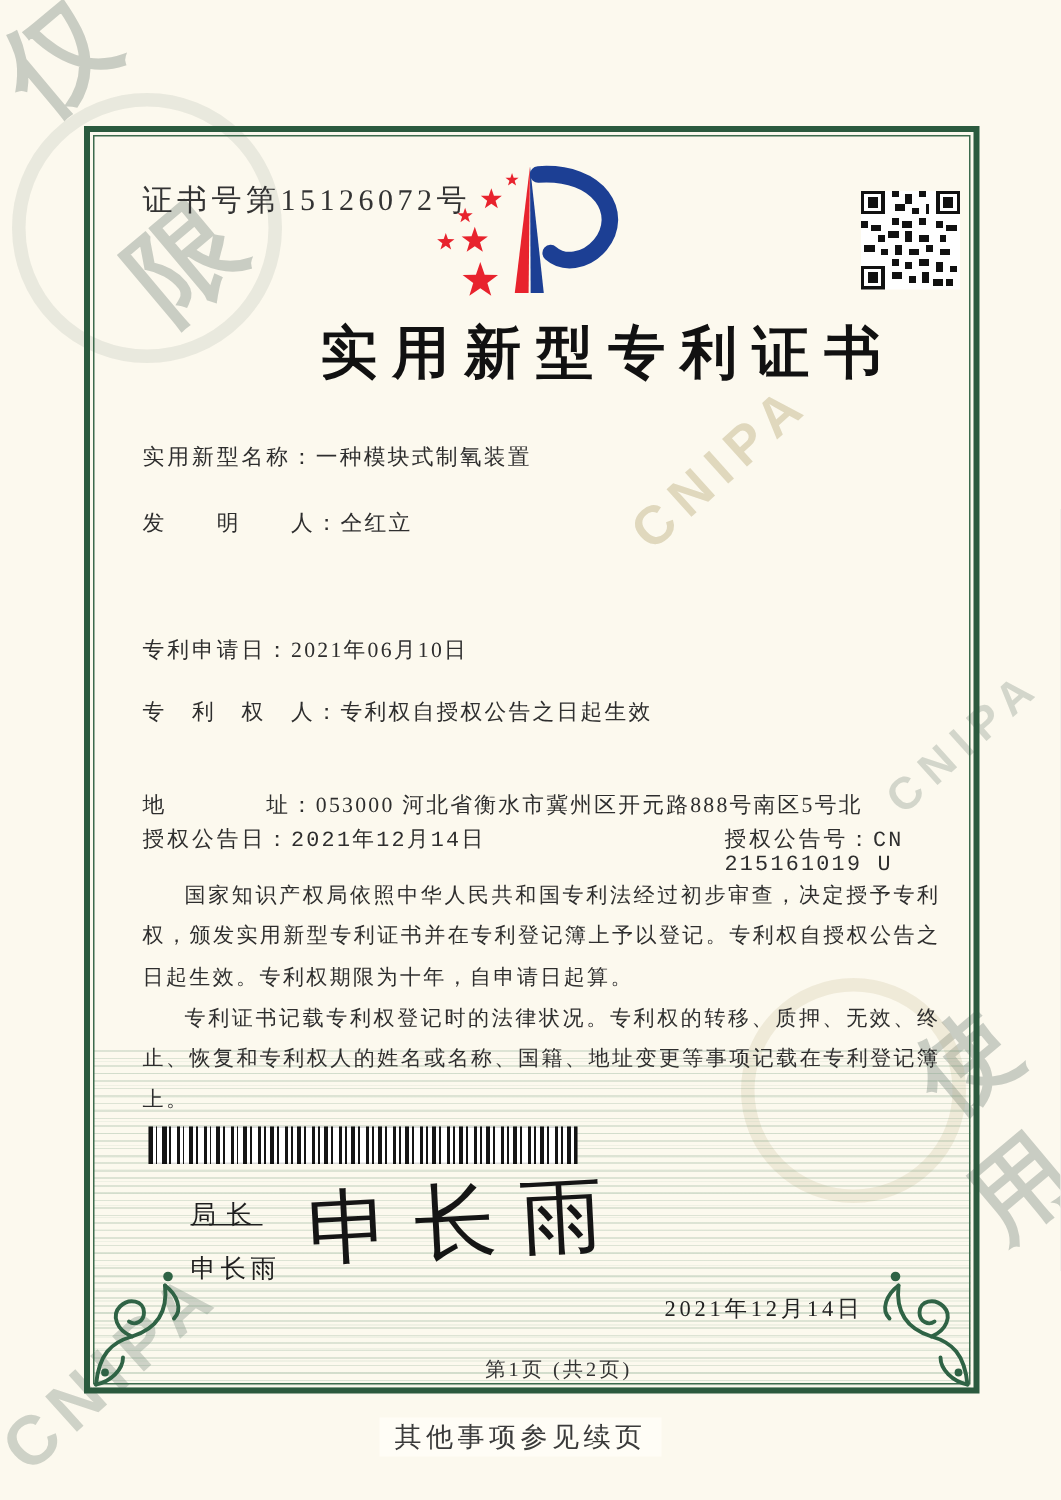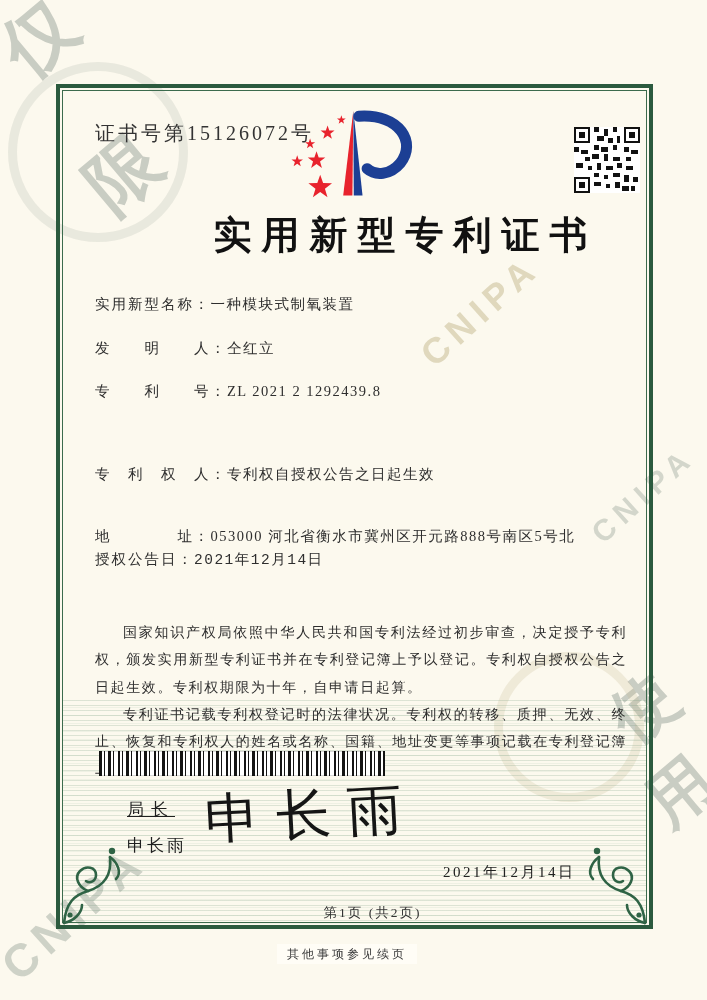--- a/index.html
+++ b/index.html
@@ -37,34 +37,34 @@
   .content { position:absolute; inset:0; z-index:4; }
   .cert-no { position:absolute; left:95px; top:120px; font-size:20px; letter-spacing:3px; color:#333; }
   .logo { position:absolute; left:288px; top:108px; width:138px; height:98px; }
   .qr { position:absolute; left:574px; top:127px; width:66px; height:66px; }
   .title { position:absolute; left:56px; width:699px; top:210px; text-align:center;
            font-size:38px; font-weight:700; letter-spacing:10px; color:#111; }
   .field { position:absolute; left:95px; font-size:14.5px; letter-spacing:1.5px; color:#2e2e2e; }
   .flabel { letter-spacing:2px; }
   .grant2 { position:absolute; left:388px; top:0; }
   .body-text { position:absolute; left:95px; top:584px; width:532px; font-size:14px;
-               line-height:1.95; letter-spacing:1.6px; text-align:justify; color:#2e2e2e;margin-top:35px; }
+               line-height:1.95; letter-spacing:1.6px; text-align:justify; color:#2e2e2e; }
   .body-text p { text-indent:2em; }
   .barcode { position:absolute; left:99px; top:751px; width:286px; height:25px;
     background:repeating-linear-gradient(90deg,#141414 0 2px,#fff 2px 4px,#141414 4px 5px,#fff 5px 8px,#141414 8px 11px,#fff 11px 13px,#141414 13px 14px,#fff 14px 18px);
     border:1px solid rgba(0,0,0,.15); }
   .director-label { position:absolute; left:127px; top:798px; font-size:17px; letter-spacing:7px; color:#1f1f1f;text-decoration:underline; }
   .director-name  { position:absolute; left:127px; top:834px; font-size:17px; letter-spacing:3px; color:#1f1f1f; }
   .signature { position:absolute; left:205px; top:778px; font-size:55px; color:#151515;
                letter-spacing:16px; transform:rotate(-3deg); font-weight:500; }
   .issue-date { position:absolute; left:443px; top:863px; font-size:15px; letter-spacing:2.5px; color:#222; }
   .page-info { position:absolute; left:56px; width:597px; top:904px; text-align:center;
                font-size:13.5px; letter-spacing:2px; color:#333;padding-left:36px; }
   .footer-note { position:absolute; left:0; width:694px; top:946px; text-align:center;
-                 font-size:12px; letter-spacing:3px; color:#3a3a3a; }
+                 font-size:18px; letter-spacing:3px; color:#3a3a3a; }
   .footer-note span { background:#fffdf6; padding:3px 10px; }
 </style>
 </head>
 <body>
 
 <div class="page">
 
   <div class="wm wm-char" style="left:4px; top:-10px;">仅</div>
   <div class="wm wm-char" style="left:88px; top:126px;">限</div>
   <div class="wm wm-circle" style="left:8px; top:62px; width:180px; height:180px;"></div>
@@ -173,31 +173,34 @@
     </div>
 
     <div class="title">实用新型专利证书</div>
 
     <div class="field" style="top:295px;">
       <span class="flabel">实用新型名称：</span><span class="fvalue">一种模块式制氧装置</span>
     </div>
     <div class="field" style="top:339px;">
       <span class="flabel">发　　明　　人：</span><span class="fvalue">仝红立</span>
     </div>
-    <div class="field" style="top:382px;">
-      <span class="flabel">专　　利　　号：</span><span class="fvalue">ZL 2021 2 1292439.8</span>
+    <div class="field" style="top:424px;">
+      <span class="flabel">专利申请日：</span><span class="fvalue">2021年06月10日</span>
     </div>
     <div class="field" style="top:465px;">
       <span class="flabel">专　利　权　人：</span><span class="fvalue">专利权自授权公告之日起生效</span>
     </div>
     <div class="field" style="top:508px;margin-top:19px;">
       <span class="flabel">地　　　　址：</span><span class="fvalue">053000 河北省衡水市冀州区开元路888号南区5号北</span>
     </div>
     <div class="field" style="top:550px; width:540px;font-family:Liberation Mono, monospace;">
       <span class="flabel">授权公告日：</span><span class="fvalue">2021年12月14日</span>
+      <span class="grant2">
+        <span class="flabel">授权公告号：</span><span class="fvalue">CN 215161019 U</span>
+      </span>
     </div>
 
     <div class="body-text">
       <p>国家知识产权局依照中华人民共和国专利法经过初步审查，决定授予专利权，颁发实用新型专利证书并在专利登记簿上予以登记。专利权自授权公告之日起生效。专利权期限为十年，自申请日起算。</p>
       <p>专利证书记载专利权登记时的法律状况。专利权的转移、质押、无效、终止、恢复和专利权人的姓名或名称、国籍、地址变更等事项记载在专利登记簿上。</p>
     </div>
 
     <div class="barcode"></div>
 
     <div class="director-label">局长</div>

